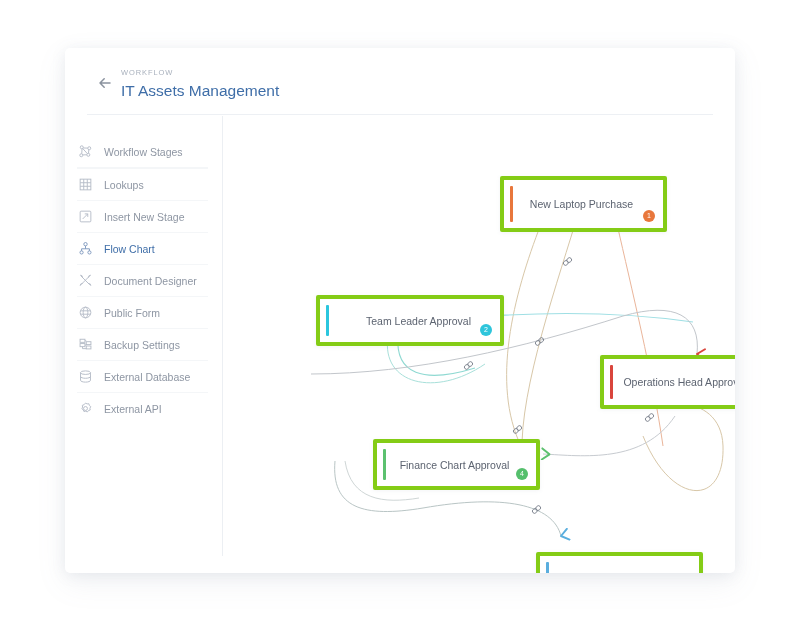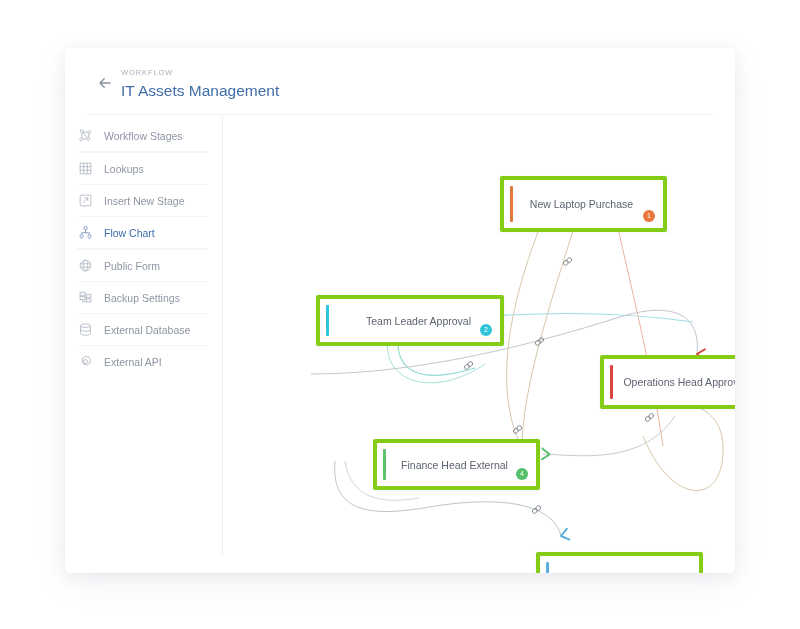--- a/index.html
+++ b/index.html
@@ -78,21 +78,21 @@
     top: 66px;
     width: 626px;
     height: 1px;
     background: #edf0f4;
   }
 
   
   #sidebar {
     position: absolute;
     left: 0;
-    top: 60px;
+    top: 76px;
     width: 157px;
     padding-top: 12px;
   }
   .sidebar-item {
     display: flex;
     align-items: center;
     height: 31px;
     padding-left: 12px;
     cursor: pointer;
     position: relative;
@@ -264,20 +264,29 @@
           <circle cx="8" cy="3.4" r="1.8"></circle>
           <circle cx="3.8" cy="12.2" r="1.7"></circle>
           <circle cx="12.2" cy="12.2" r="1.7"></circle>
           <path d="M8 5.2v3.1M3.8 10.5V8.3h8.4v2.2"></path>
         </svg>
       </span>
       <span class="si-label">Flow Chart</span>
     </div>
     <div class="sidebar-sep"></div>
 
+    <div class="sidebar-item">
+      <span class="si-icon">
+        <svg width="15" height="15" viewBox="0 0 16 16" fill="none" stroke="currentColor" stroke-width="1">
+          <path d="M3 3l9.6 9.6M12.6 3L3 12.6"></path>
+          <path d="M2.3 2.3l2 .6.6 2M13.7 2.3l-2 .6-.6 2M2.3 13.7l.6-2 2-.6M13.7 13.7l-.6-2-2-.6"></path>
+        </svg>
+      </span>
+      <span class="si-label">Document Designer</span>
+    </div>
     <div class="sidebar-sep"></div>
 
     <div class="sidebar-item">
       <span class="si-icon">
         <svg width="15" height="15" viewBox="0 0 16 16" fill="none" stroke="currentColor" stroke-width="1">
           <circle cx="8" cy="8" r="5.7"></circle>
           <ellipse cx="8" cy="8" rx="2.5" ry="5.7"></ellipse>
           <path d="M2.6 6.2h10.8M2.6 9.8h10.8"></path>
         </svg>
       </span>
@@ -436,21 +445,21 @@
     </div>
 
     <div class="flow-node" id="node-3" style="left:377px; top:239px; width:166px; height:46px;">
       <span class="node-bar" style="background:#d9453c;"></span>
       <span class="node-label">Operations Head Approval</span>
 
     </div>
 
     <div class="flow-node" id="node-4" style="left:150px; top:323px; width:159px; height:43px;">
       <span class="node-bar" style="background:#5cc16f;"></span>
-      <span class="node-label">Finance Head External</span>
+      <span class="node-label">Finance Chart Approval</span>
       <span class="node-badge" style="background:#55bf6c;">4</span>
     </div>
 
     <div class="flow-node" id="node-5" style="left:313px; top:436px; width:159px; height:48px;">
       <span class="node-bar" style="background:#5aaede;"></span>
       <span class="node-label">END</span>
 
     </div>
 
   </div>

